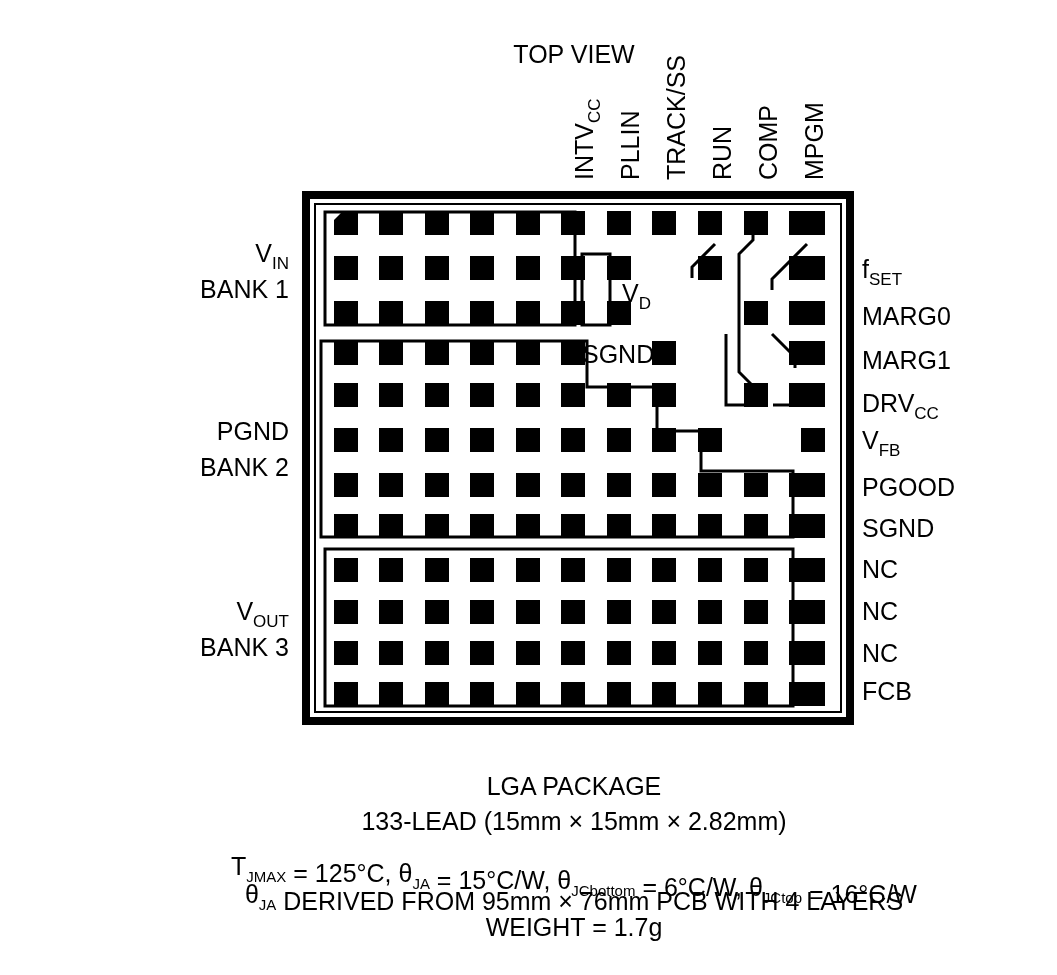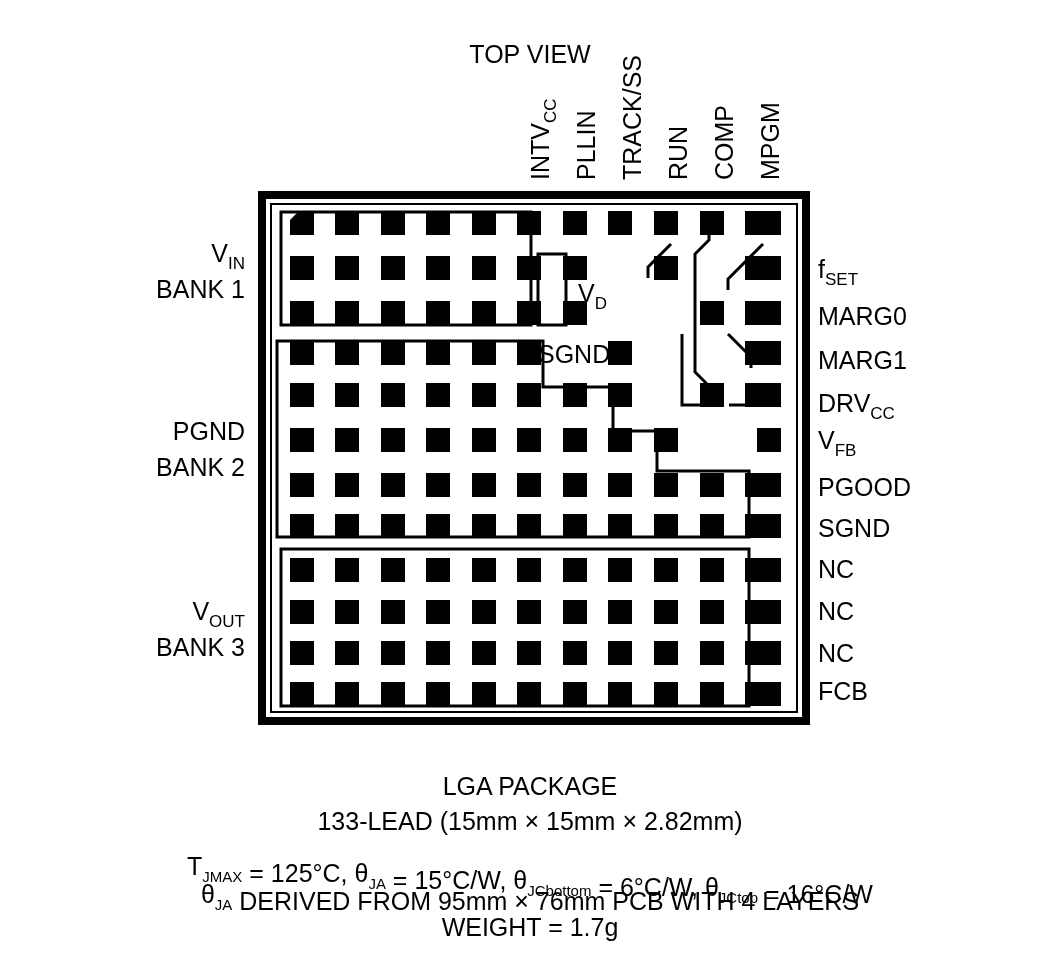--- a/index.html
+++ b/index.html
@@ -11,20 +11,21 @@
     width: 1057px;
     height: 975px;
     font-family: "Liberation Sans", sans-serif;
     color: #000000;
     overflow: hidden;
   }
   #stage {
     position: relative;
     width: 947px;
     height: 975px;
+    margin-left: 44px;
   }
   svg#pkg {
     position: absolute;
     left: 0;
     top: 0;
     width: 1057px;
     height: 975px;
   }
   text {
     font-family: "Liberation Sans", sans-serif;

